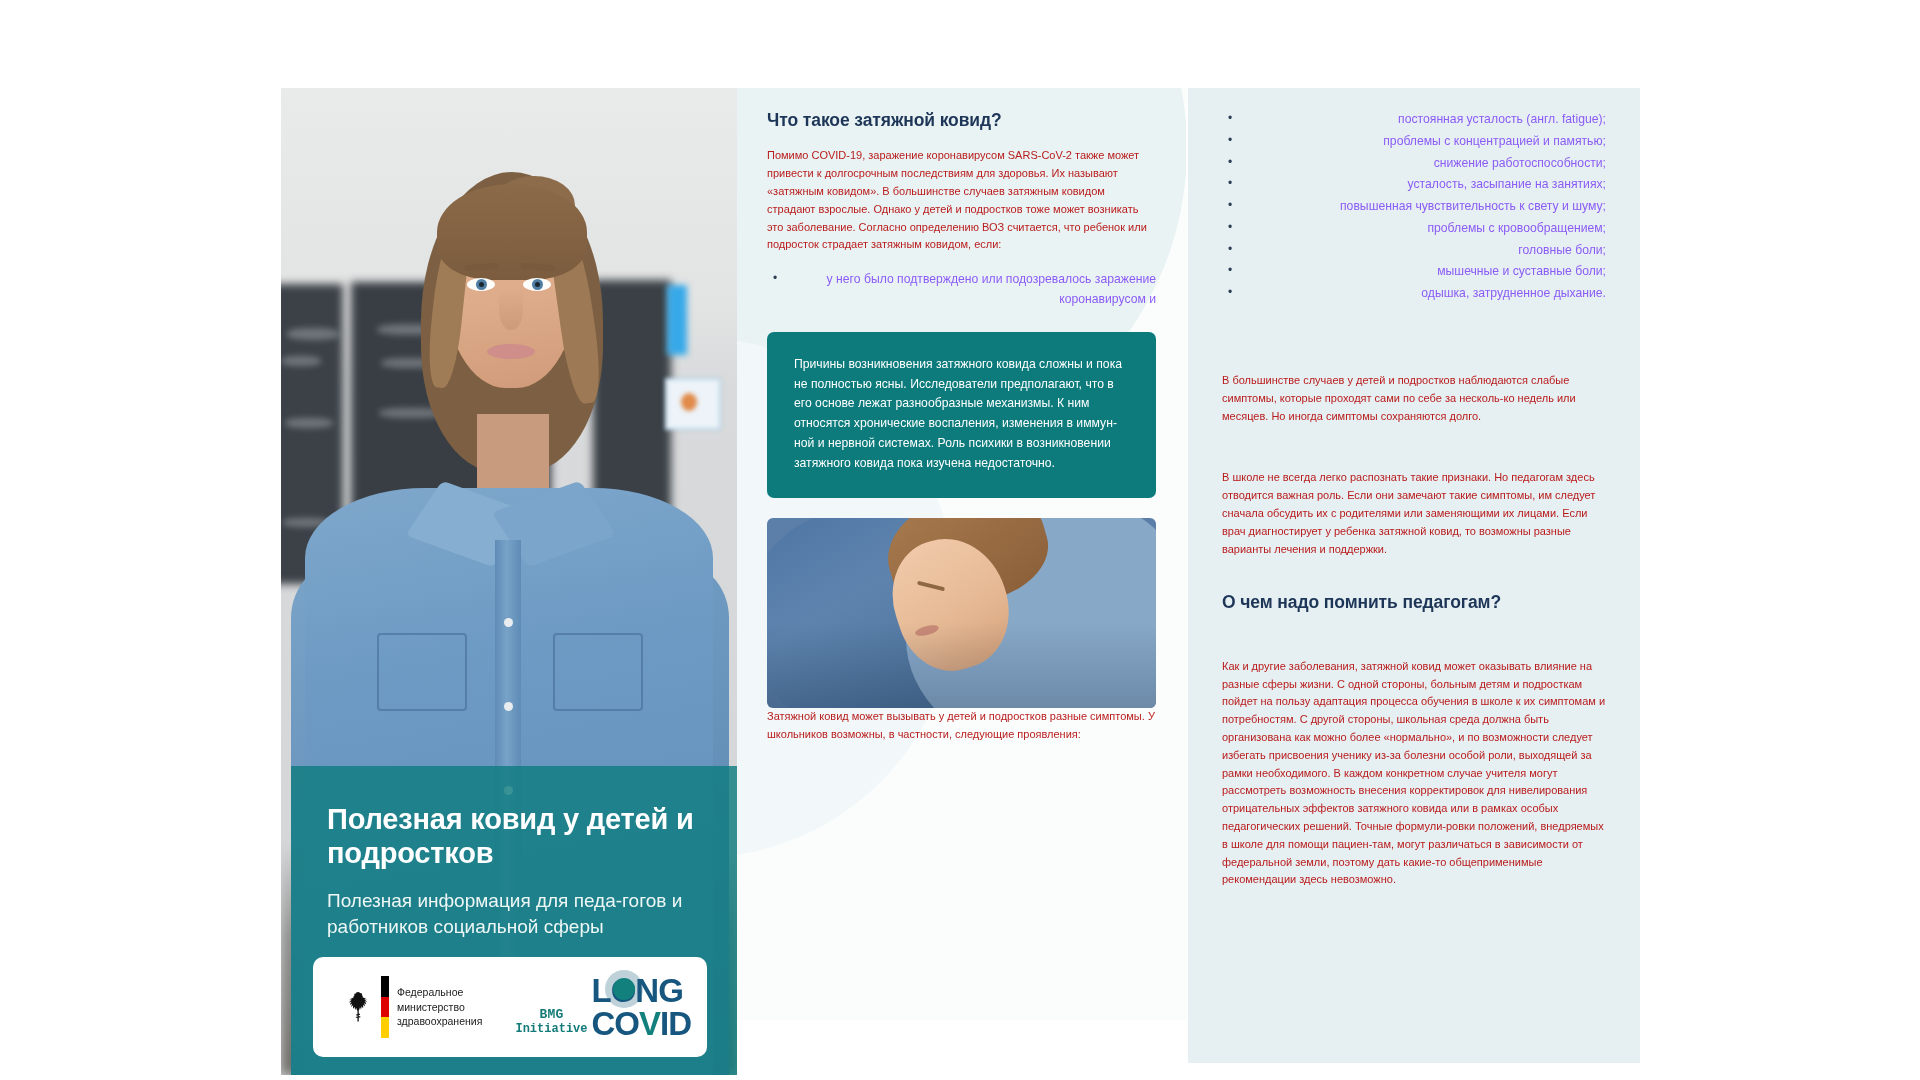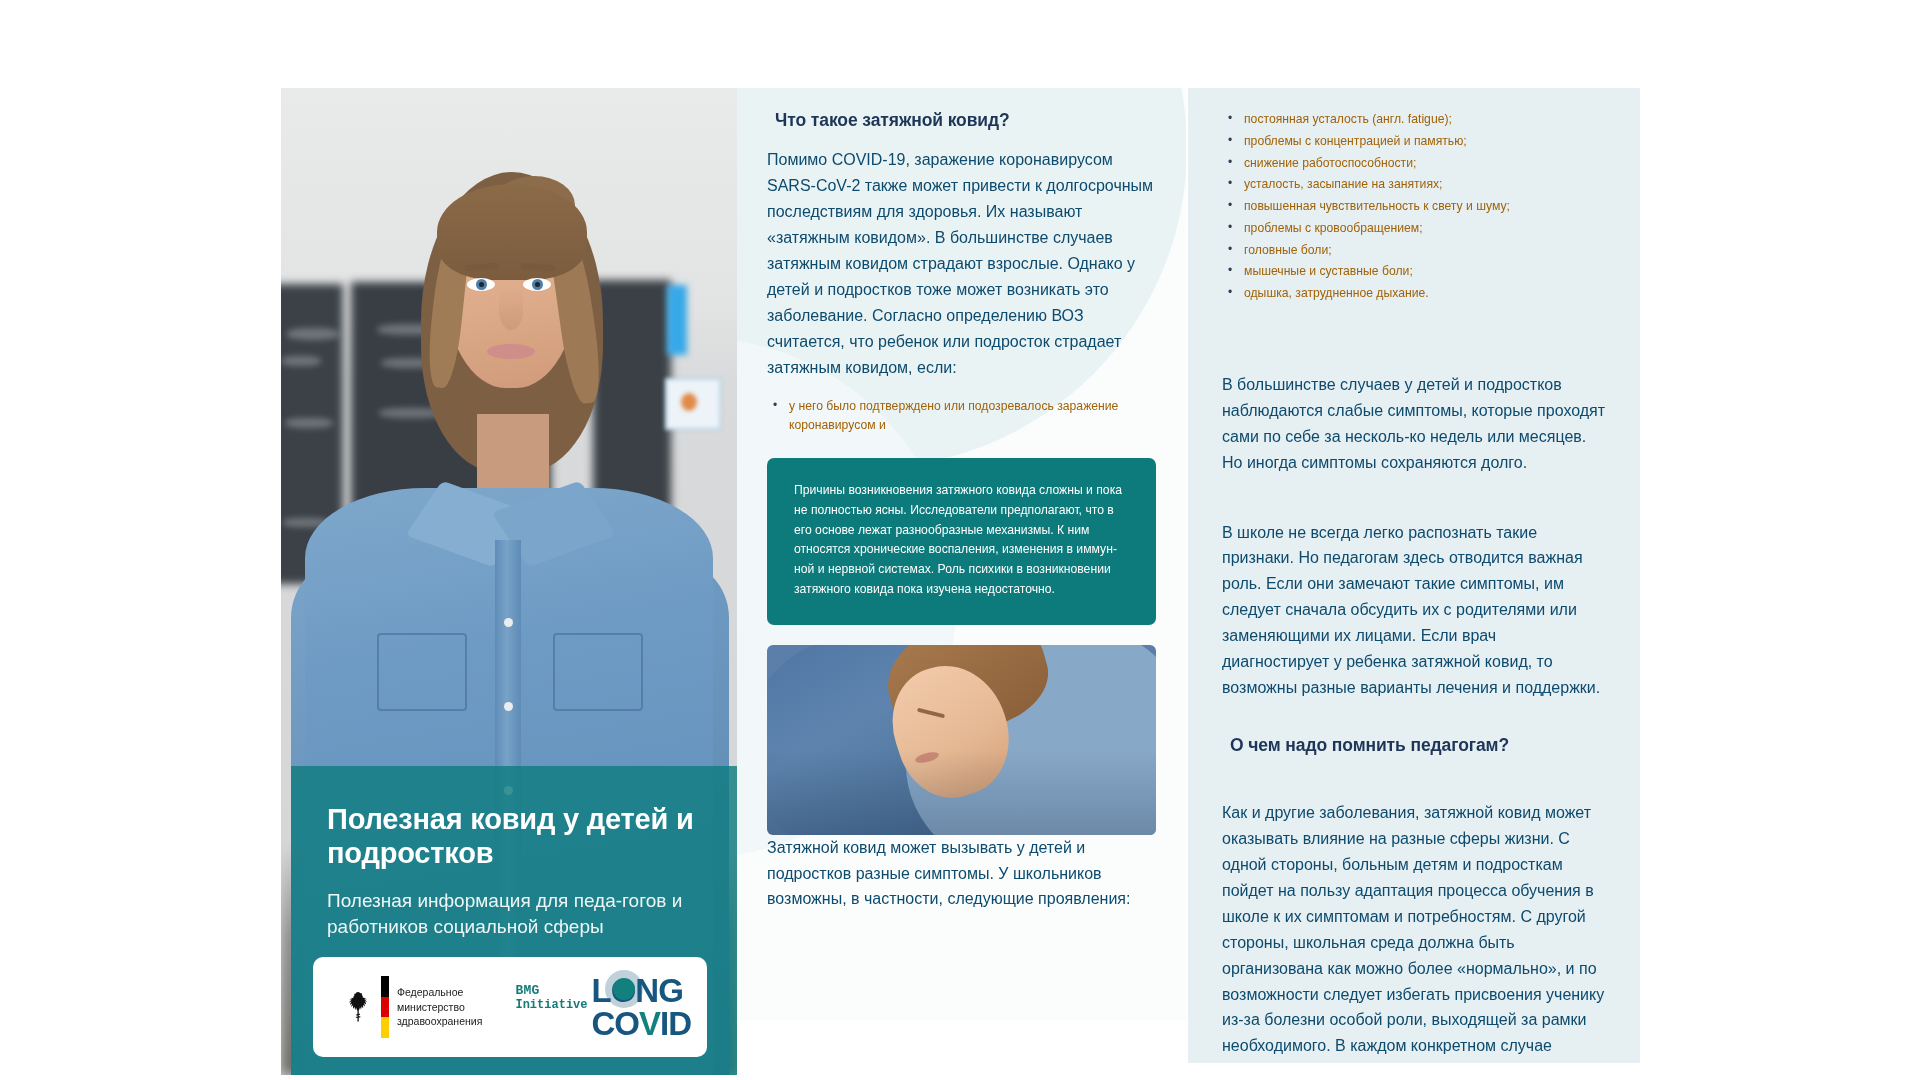--- a/index.html
+++ b/index.html
@@ -252,27 +252,28 @@
   .flagbar { width: 8px; height: 62px; flex: 0 0 auto; }
   .flagbar div { width: 100%; height: 33.34%; }
   .bmg-words {
     font-size: 10.5px;
     line-height: 1.42;
     color: #1a1a1a;
     white-space: nowrap;
   }
   .lc-logo { margin-left: auto; display: flex; align-items: flex-start; gap: 4px; }
   .lc-initiative {
-    text-align: left;
+    text-align: center;
     color: #147b79;
     font-weight: bold;
     font-size: 12px;
     line-height: 1.12;
     padding-top: 9px;
     font-family: "Liberation Mono", monospace;
+    margin-top: 24px;
   }
   .lc-initiative .bmg-word { font-size: 13px; letter-spacing: .2px; }
   .lc-main { position: relative; line-height: .94; }
   .lc-long, .lc-covid {
     font-weight: bold;
     color: #17567f;
     letter-spacing: -1px;
   }
   .lc-long { font-size: 33px; position: relative; z-index: 2; }
   .lc-covid { font-size: 33px; display: block; margin-top: 1px; position: relative; z-index: 2; }
@@ -317,37 +318,38 @@
   .mid-inner {
     position: relative;
     padding: 22px 30px 0 30px;
     box-sizing: border-box;
   }
 
   h2.sec {
     color: #1d3557;
     font-size: 17.5px;
     font-weight: bold;
-    margin: 0 0 16px 8px;
+    margin: 0 0 16px 0;
     line-height: 1.22;
     letter-spacing: -0.1px;
   }
   p.body {
-    color: #0c4a6e;
-    font-size: 16px;
+    color: #b91c1c;
+    font-size: 11px;
     line-height: 1.62;
     margin: 0 0 14px 0;
   }
   ul.body-list {
     margin: 16px 0 0 0;
     padding: 0;
     list-style: none;
-    color: #a16207;
+    color: #8b5cf6;
     font-size: 12.2px;
     line-height: 1.62;
+    text-align: right;
   }
   ul.body-list li {
     position: relative;
     padding-left: 22px;
     margin-bottom: 2px;
   }
   ul.body-list li::before {
     content: "•";
     position: absolute;
     left: 6px; top: -1px;

